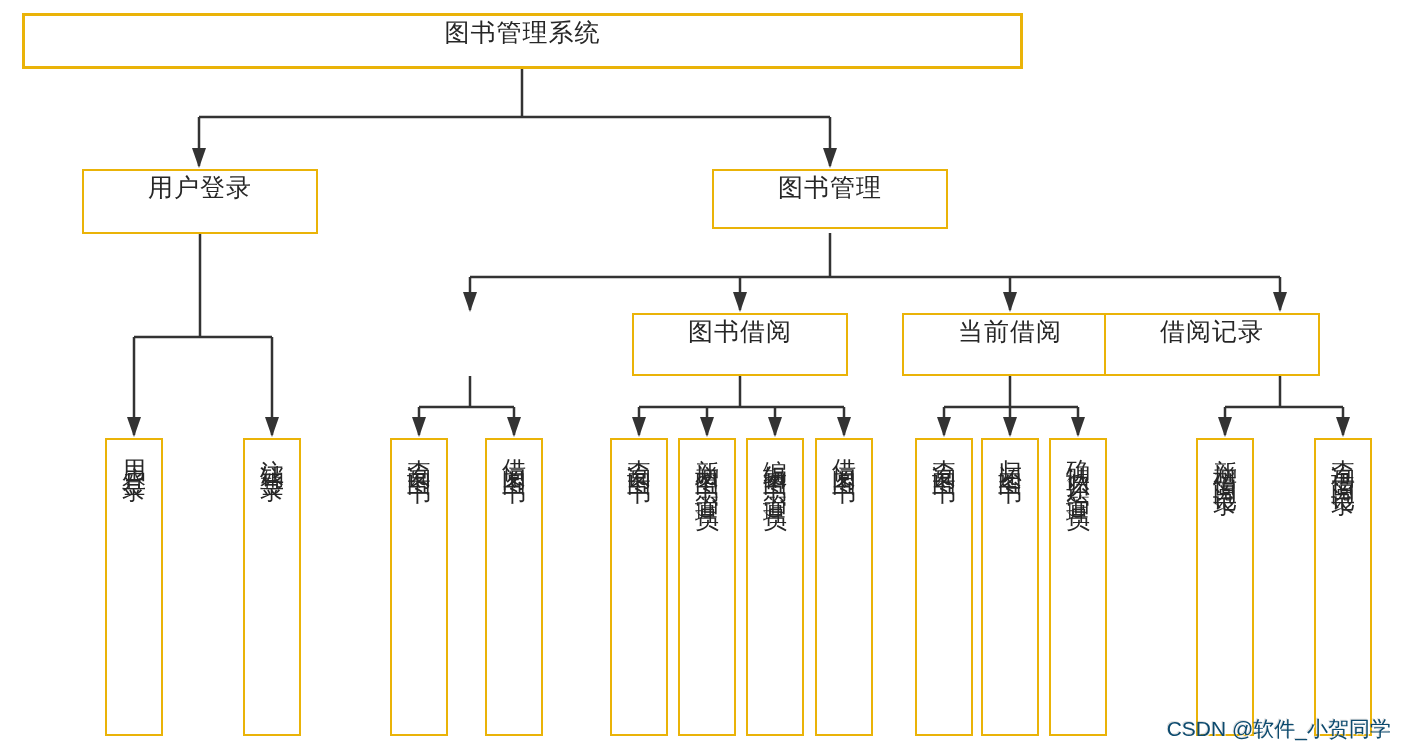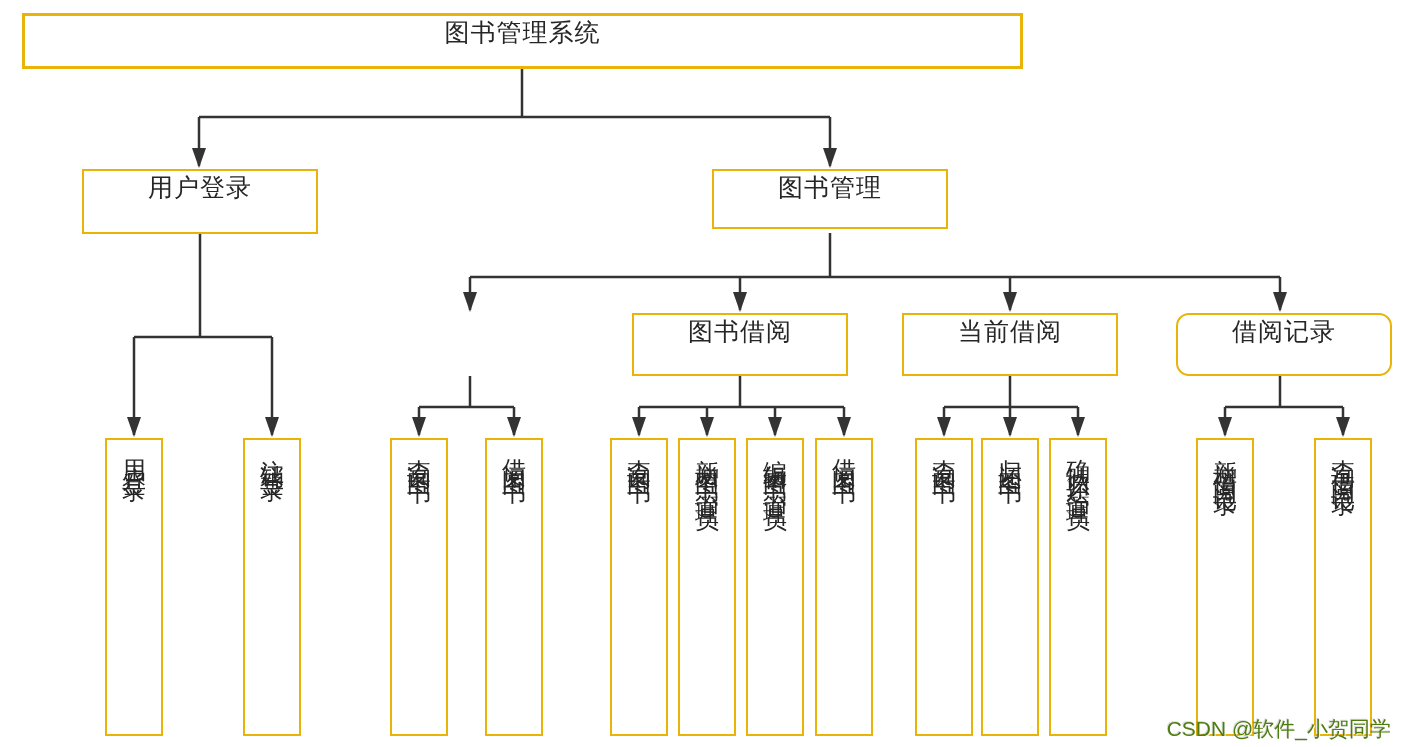--- a/index.html
+++ b/index.html
@@ -52,21 +52,21 @@
     font-size: 24px;
     letter-spacing: 7px;
     line-height: 1;
     color: #262626;
   }
   .watermark {
     position: absolute;
     right: 14px;
     bottom: 4px;
     font-size: 21px;
-    color: #4d7c0f;
+    color: #0c4a6e;
     text-shadow: 1px 1px 0 rgba(255,255,255,0.85), -1px -1px 0 rgba(120,120,120,0.25);
     white-space: nowrap;
   }
 </style>
 </head>
 <body>
 
 <div class="canvas">
 
   <svg class="wires" viewBox="0 0 1405 747">
@@ -131,21 +131,21 @@
   <div class="box" style="left:712px; top:169px; width:236px; height:60px;">
     <span class="hlabel">图书管理</span>
   </div>
 
   <div class="box" style="left:632px; top:313px; width:216px; height:63px;">
     <span class="hlabel">图书借阅</span>
   </div>
   <div class="box" style="left:902px; top:313px; width:216px; height:63px;">
     <span class="hlabel">当前借阅</span>
   </div>
-  <div class="box" style="left:1176px; top:313px; width:216px; height:63px;border-radius:13px;">
+  <div class="box" style="left:1104px; top:313px; width:216px; height:63px;">
     <span class="hlabel">借阅记录</span>
   </div>
 
   <div class="box vbox" style="left:105px; top:438px;">
     <span class="vlabel">用户登录</span>
   </div>
   <div class="box vbox" style="left:243px; top:438px;">
     <span class="vlabel">注销登录</span>
   </div>
 

